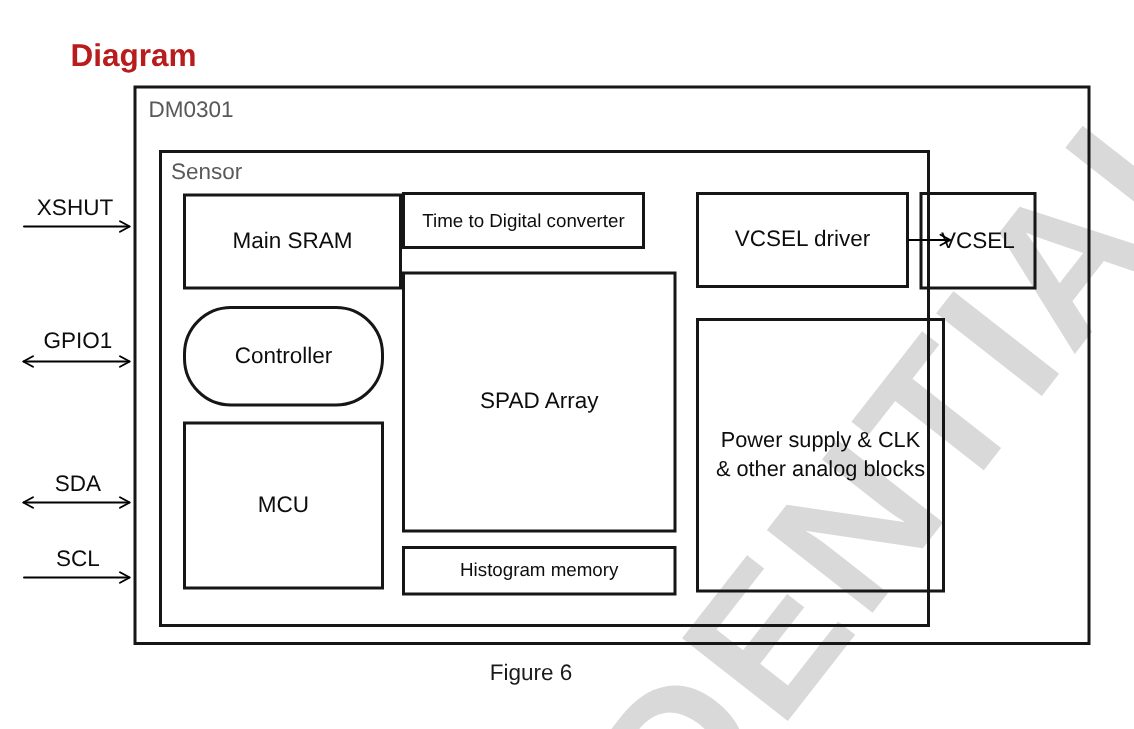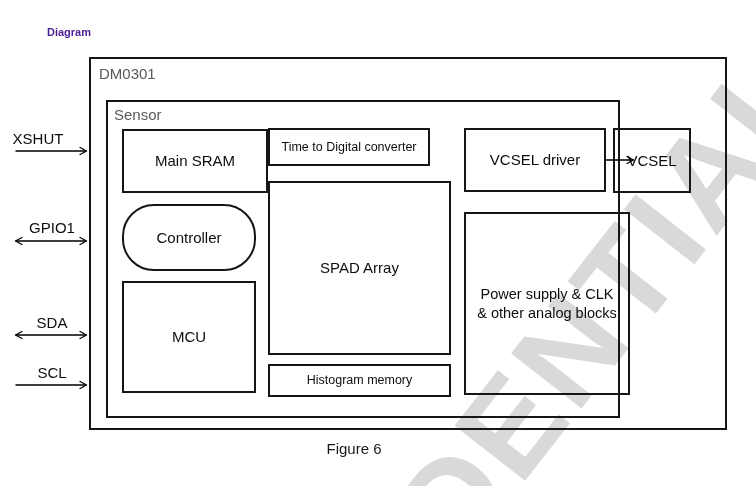--- a/index.html
+++ b/index.html
@@ -23,23 +23,23 @@
     letter-spacing: 5px;
     color: #d9d9d9;
     white-space: nowrap;
     z-index: 0;
     user-select: none;
   }
   .layer { position: absolute; inset: 0; z-index: 1; }
   .title {
     position: absolute;
     left: 47px; top: 26px;
-    font-size: 11px;
+    font-size: 21px;
     font-weight: 600;
-    color: #4c1d95;
+    color: #b91c1c;
   }
   .frame {
     position: absolute;
     border: 2px solid #161616;
     background: transparent;
     box-sizing: border-box;
   }
   .frame-label {
     position: absolute;
     font-size: 15px;
@@ -112,21 +112,21 @@
     <div class="box" style="left:464px; top:128px; width:142px; height:64px;">VCSEL driver</div>
     <div class="box multiline" style="left:464px; top:212px; width:166px; height:183px;">Power supply &amp; CLK &amp; other analog blocks</div>
 
     <div class="box" style="left:613px; top:128px; width:78px; height:65px;">VCSEL</div>
 
     <svg class="arrow-svg" style="left:606px; top:153px;" width="30" height="14" viewBox="0 0 30 14">
       <line x1="0" y1="7" x2="27" y2="7"></line>
       <path d="M21 3.5 L27.5 7 L21 10.5"></path>
     </svg>
 
-    <div class="sig-label" style="left:2px; top:130px;">XSHUT</div>
+    <div class="sig-label" style="left:14px; top:130px;">XSHUT</div>
     <svg class="arrow-svg" style="left:12px; top:144px;" width="78" height="14" viewBox="0 0 78 14">
       <line x1="4" y1="7" x2="74" y2="7"></line>
       <path d="M68 3.5 L74.5 7 L68 10.5"></path>
     </svg>
 
     <div class="sig-label" style="left:16px; top:219px;">GPIO1</div>
     <svg class="arrow-svg" style="left:12px; top:234px;" width="78" height="14" viewBox="0 0 78 14">
       <line x1="4" y1="7" x2="74" y2="7"></line>
       <path d="M10 3.5 L3.5 7 L10 10.5"></path>
       <path d="M68 3.5 L74.5 7 L68 10.5"></path>

